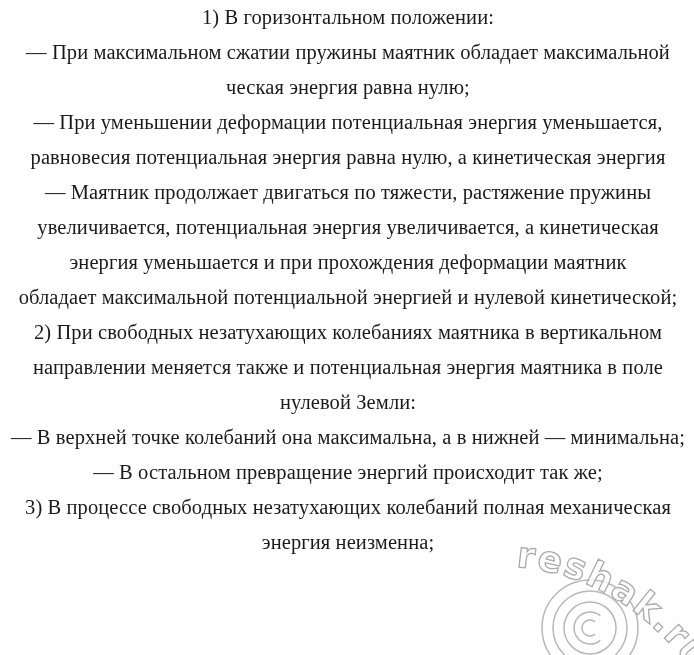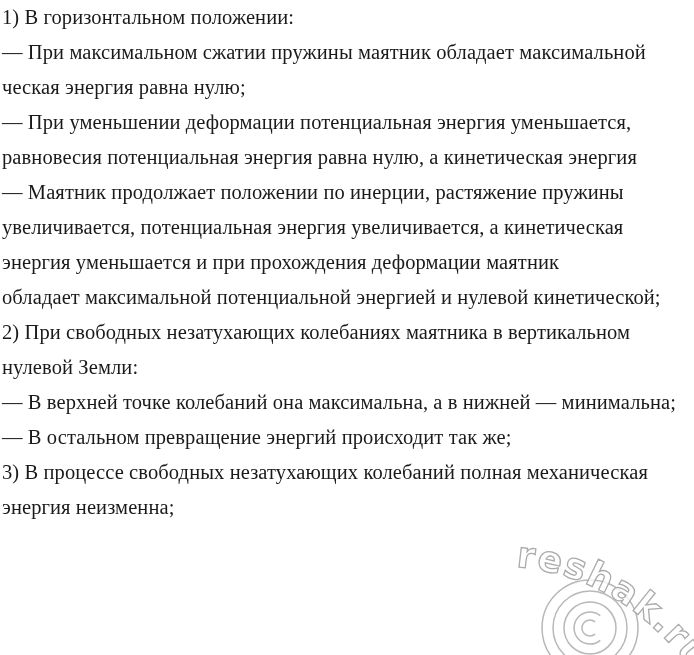--- a/index.html
+++ b/index.html
@@ -20,20 +20,21 @@
     left: 2px;
     top: 0;
     width: 692px;
   }
   .line {
     white-space: nowrap;
     font-size: 20.5px;
     line-height: 35px;
     color: #1a1a1a;
     letter-spacing: 0.1px;
+    text-align: center;
   }
   .watermark {
     position: absolute;
     left: 460px;
     top: 495px;
     width: 234px;
     height: 160px;
     pointer-events: none;
   }
   .watermark text {
@@ -45,25 +46,26 @@
 <body>
 
 <div class="page">
 
   <div class="textblock">
     <div class="line">1) В горизонтальном положении:</div>
     <div class="line">— При максимальном сжатии пружины маятник обладает максимальной</div>
     <div class="line">ческая энергия равна нулю;</div>
     <div class="line">— При уменьшении деформации потенциальная энергия уменьшается,</div>
     <div class="line">равновесия потенциальная энергия равна нулю, а кинетическая энергия</div>
-    <div class="line">— Маятник продолжает положении по инерции, растяжение пружины</div>
+    <div class="line">— Маятник продолжает двигаться по тяжести, растяжение пружины</div>
     <div class="line">увеличивается, потенциальная энергия увеличивается, а кинетическая</div>
     <div class="line">энергия уменьшается и при прохождения деформации маятник</div>
     <div class="line">обладает максимальной потенциальной энергией и нулевой кинетической;</div>
     <div class="line">2) При свободных незатухающих колебаниях маятника в вертикальном</div>
+    <div class="line">направлении меняется также и потенциальная энергия маятника в поле</div>
     <div class="line">нулевой Земли:</div>
     <div class="line">— В верхней точке колебаний она максимальна, а в нижней — минимальна;</div>
     <div class="line">— В остальном превращение энергий происходит так же;</div>
     <div class="line">3) В процессе свободных незатухающих колебаний полная механическая</div>
     <div class="line">энергия неизменна;</div>
   </div>
 
   <svg class="watermark" viewBox="0 0 234 160" width="234" height="160" aria-hidden="true">
     <defs>
       <path id="wm-arc" d="M 56 72 Q 165 80 242 188" fill="none"></path>

